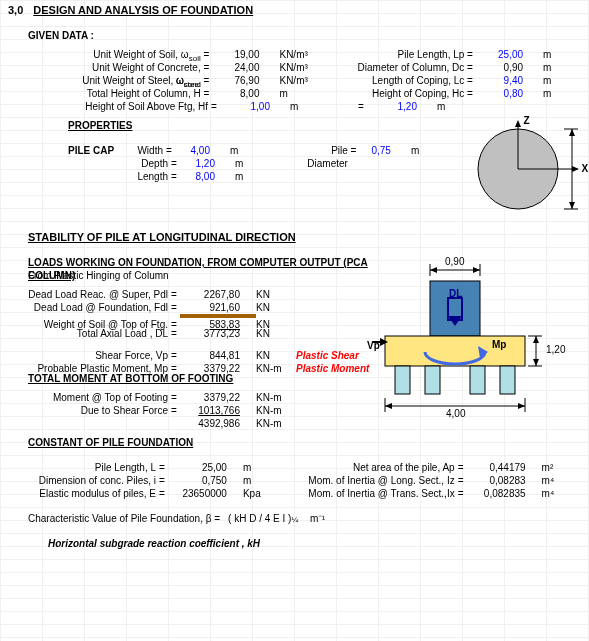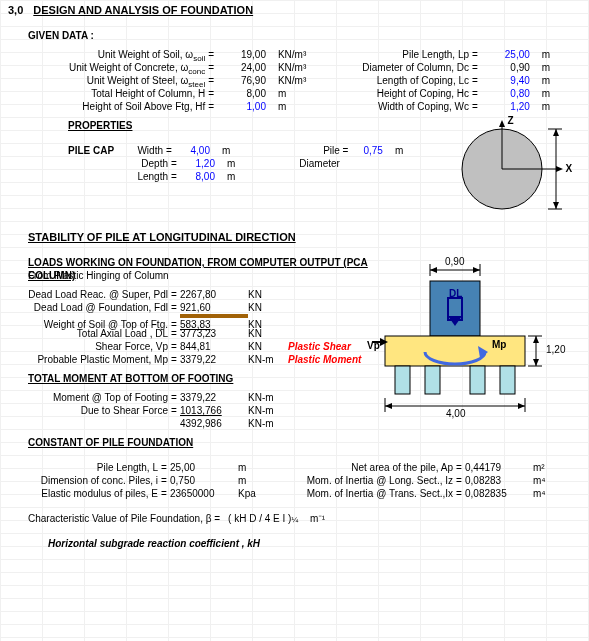--- a/index.html
+++ b/index.html
@@ -13,27 +13,27 @@
     box-sizing: border-box;
     background-image:
       linear-gradient(to right, #f0f0f0 1px, transparent 1px),
       linear-gradient(to bottom, #f0f0f0 1px, transparent 1px);
     background-size: 42px 13px;
   }
   .row { display: flex; align-items: baseline; margin: 0; line-height: 13px; height:13px;}
   .bold { font-weight: bold; }
   .u { text-decoration: underline; }
   .blue { color: #0000ff; }
-  .red { color: #ff0000; }
+  .red { color: #ff0000; margin-top: 9px; }
   .lbl { display:inline-block;text-align:right; }
   .w40{width:40px}
   .w130{width:130px}.w140{width:140px}.w165{width:165px}
   .eq { display:inline-block; width:12px; text-align:center;}
-  .val { display:inline-block; width:50px; text-align:right; padding-right:12px;}
-  .valw { display:inline-block; width:60px; text-align:left; padding-right:8px;}
+  .val { display:inline-block; width:50px; text-align:right; padding-right:20px;}
+  .valw { display:inline-block; width:60px; text-align:right; padding-right:16px;}
   .unit{ display:inline-block; width:40px;}
   .gap { height: 6px; }
   .sect { font-size: 11px; font-weight: bold; text-decoration: underline; }
   .indent1 { padding-left: 20px;}
   .indent15 { padding-left: 40px;}
   .indent2 { padding-left: 60px;}
   .col2 { display:inline-flex; align-items:baseline;}
   svg { display:block; }
   .border-t { border-top:4px solid #a16207;}
   sub { font-size: 8px; }
@@ -99,21 +99,20 @@
       <span class="eq">=</span>
       <span class="val blue">0,80</span>
       <span class="unit">m</span>
     </div>
     <div class="row indent2">
       <span class="lbl w140">Height of Soil Above Ftg, Hf</span>
       <span class="eq">=</span>
       <span class="val blue">1,00</span>
       <span class="unit">m</span>
       <span style="width:25px"></span>
-      <span class="lbl w130">Width of Coping, Wc</span>
       <span class="eq">=</span>
       <span class="val blue">1,20</span>
       <span class="unit">m</span>
     </div>
   </div>
 
 <div class="gap"></div>
 
 <div style="display:flex;">
   <div style="flex:0 0 370px;">

